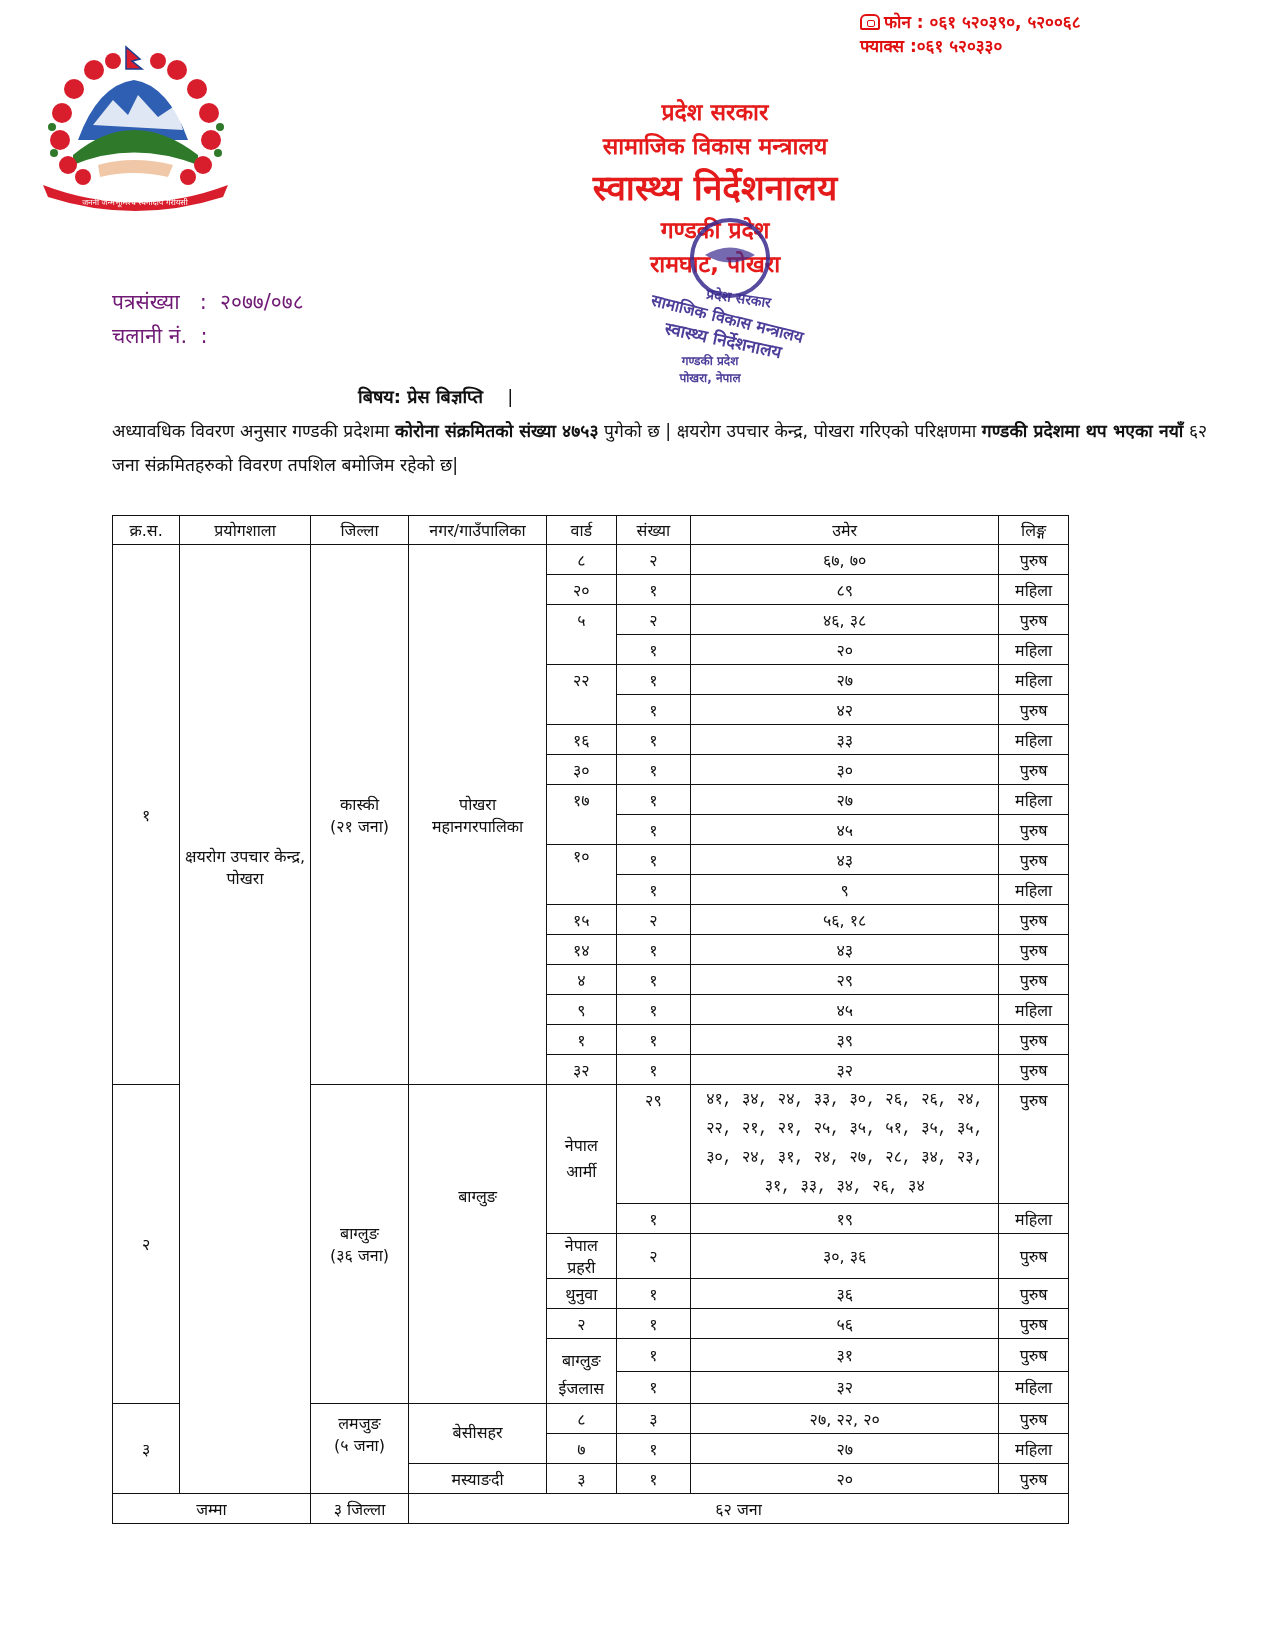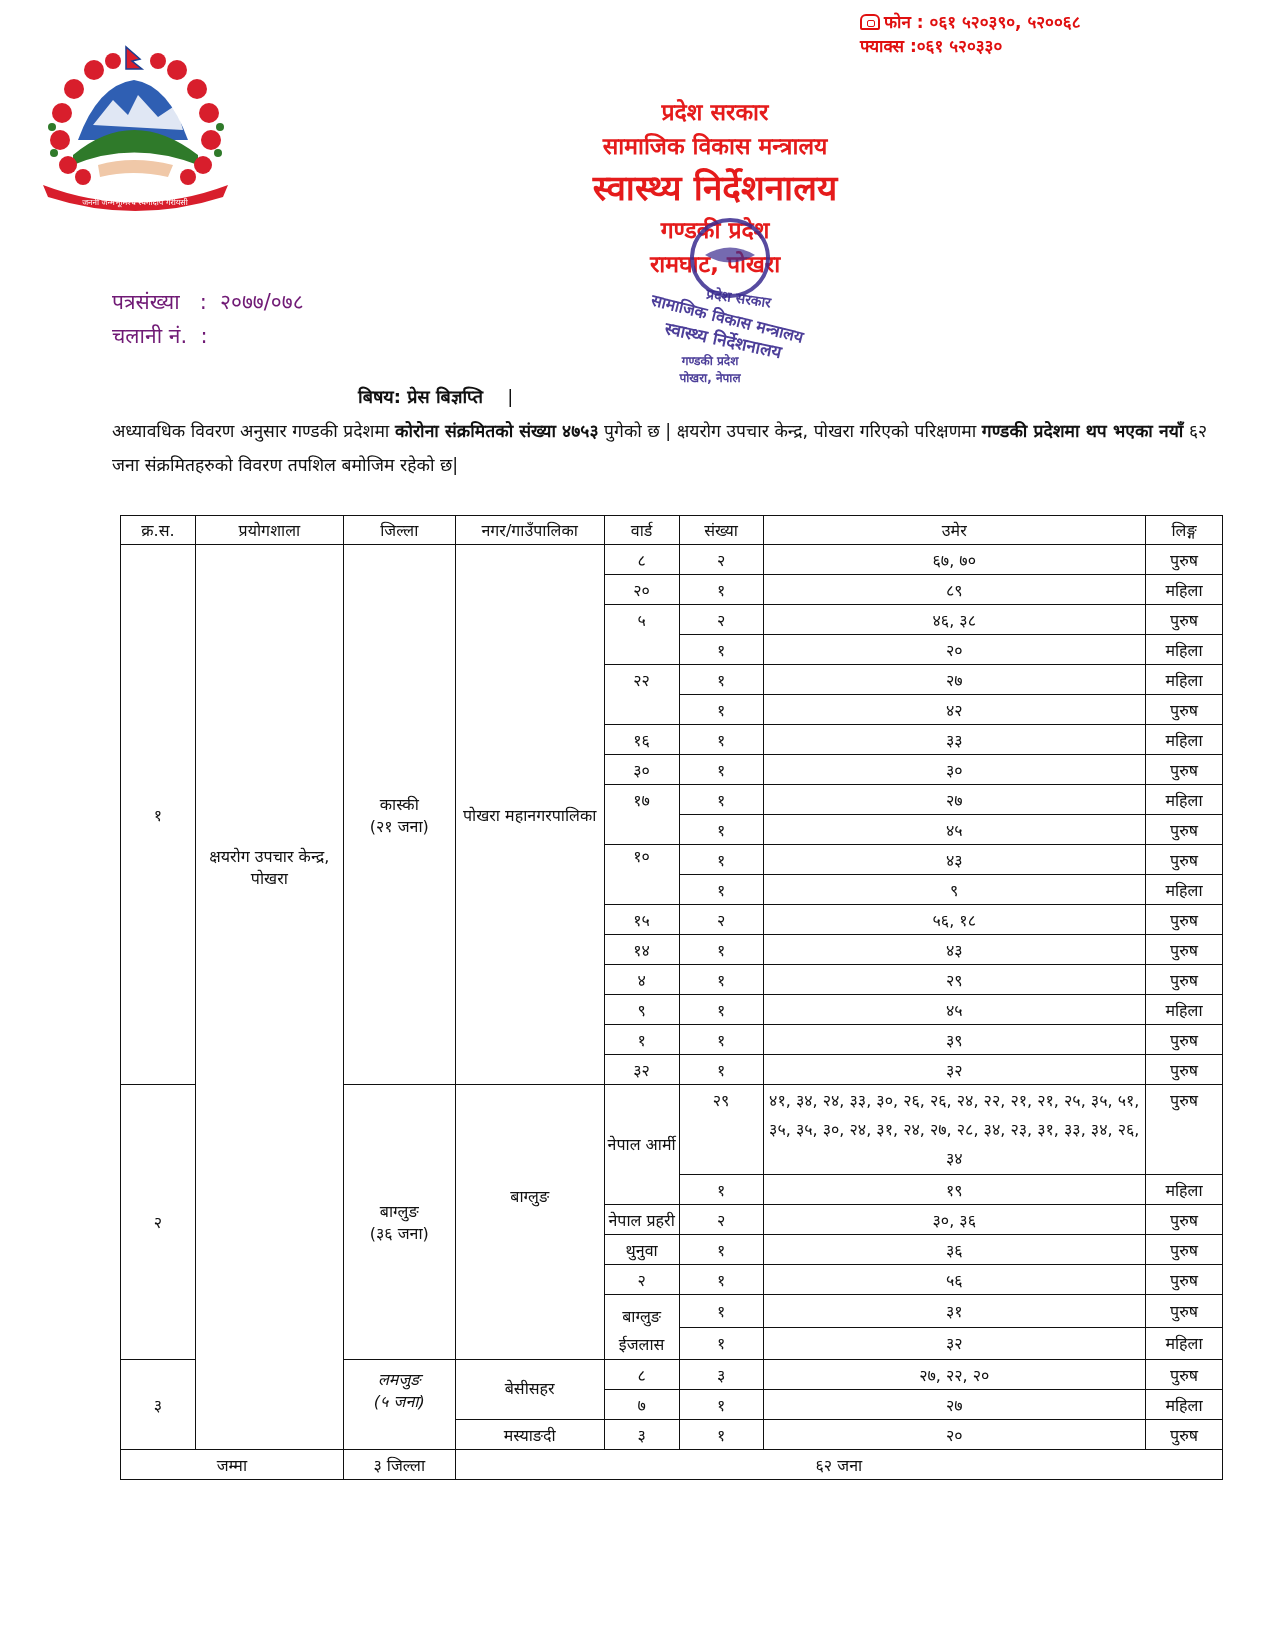--- a/index.html
+++ b/index.html
@@ -23,25 +23,25 @@
   .stamp { position: absolute; left: 630px; top: 210px; width: 200px; height: 185px; }
 
   .ref { position: absolute; left: 112px; top: 285px; color: #701a75; font-size: 21px; line-height: 34px; }
 
   .subject { position: absolute; left: 358px; top: 384px; font-size: 18px; font-weight: bold; }
   .subject .bar { font-weight: normal; margin-left: 18px; }
 
   .intro { position: absolute; left: 112px; top: 414px; width: 1100px; font-size: 17.5px; line-height: 34px; }
   .intro b { font-weight: bold; }
 
-  table.data { position: absolute; left: 112px; top: 515px; width: 1103px; border-collapse: collapse; font-size: 16px; margin-left: 8px; }
+  table.data { position: absolute; left: 112px; top: 515px; width: 957px; border-collapse: collapse; font-size: 16px; }
   table.data th, table.data td { border: 1.6px solid #111; text-align: center; font-weight: normal; height: 30px; padding: 0 2px; vertical-align: middle; }
   table.data th { height: 29px; }
   table.data td.top { vertical-align: top; padding-top: 17px; }
-  table.data td.ages-long { line-height: 29px; padding: 1px 2px; }
+  table.data td.ages-long { line-height: 29px; padding: 1px 2px; font-family: Liberation Mono, monospace; }
   .total-row td { height: 29px; }
 
   col.c-sn { width: 75px; }
   col.c-lab { width: 148px; }
   col.c-dist { width: 112px; }
   col.c-muni { width: 149px; }
   col.c-ward { width: 75px; }
   col.c-count { width: 84px; }
   col.c-age { width: 383px; }
   col.c-sex { width: 77px; }
@@ -309,21 +309,21 @@
         <td>३१</td>
         <td>पुरुष</td>
       </tr>
       <tr>
         <td>१</td>
         <td>३२</td>
         <td>महिला</td>
       </tr>
       <tr>
         <td rowspan="3" style="vertical-align: middle;">३</td>
-        <td rowspan="3" style="vertical-align: top; padding-top: 8px; font-style: italic;">
+        <td rowspan="3" style="vertical-align: top; padding-top: 8px;">
           <div>लमजुङ</div>
           <div>(५ जना)</div>
         </td>
         <td rowspan="2" class="top">बेसीसहर</td>
         <td>८</td>
         <td>३</td>
         <td>२७, २२, २०</td>
         <td>पुरुष</td>
       </tr>
       <tr>

